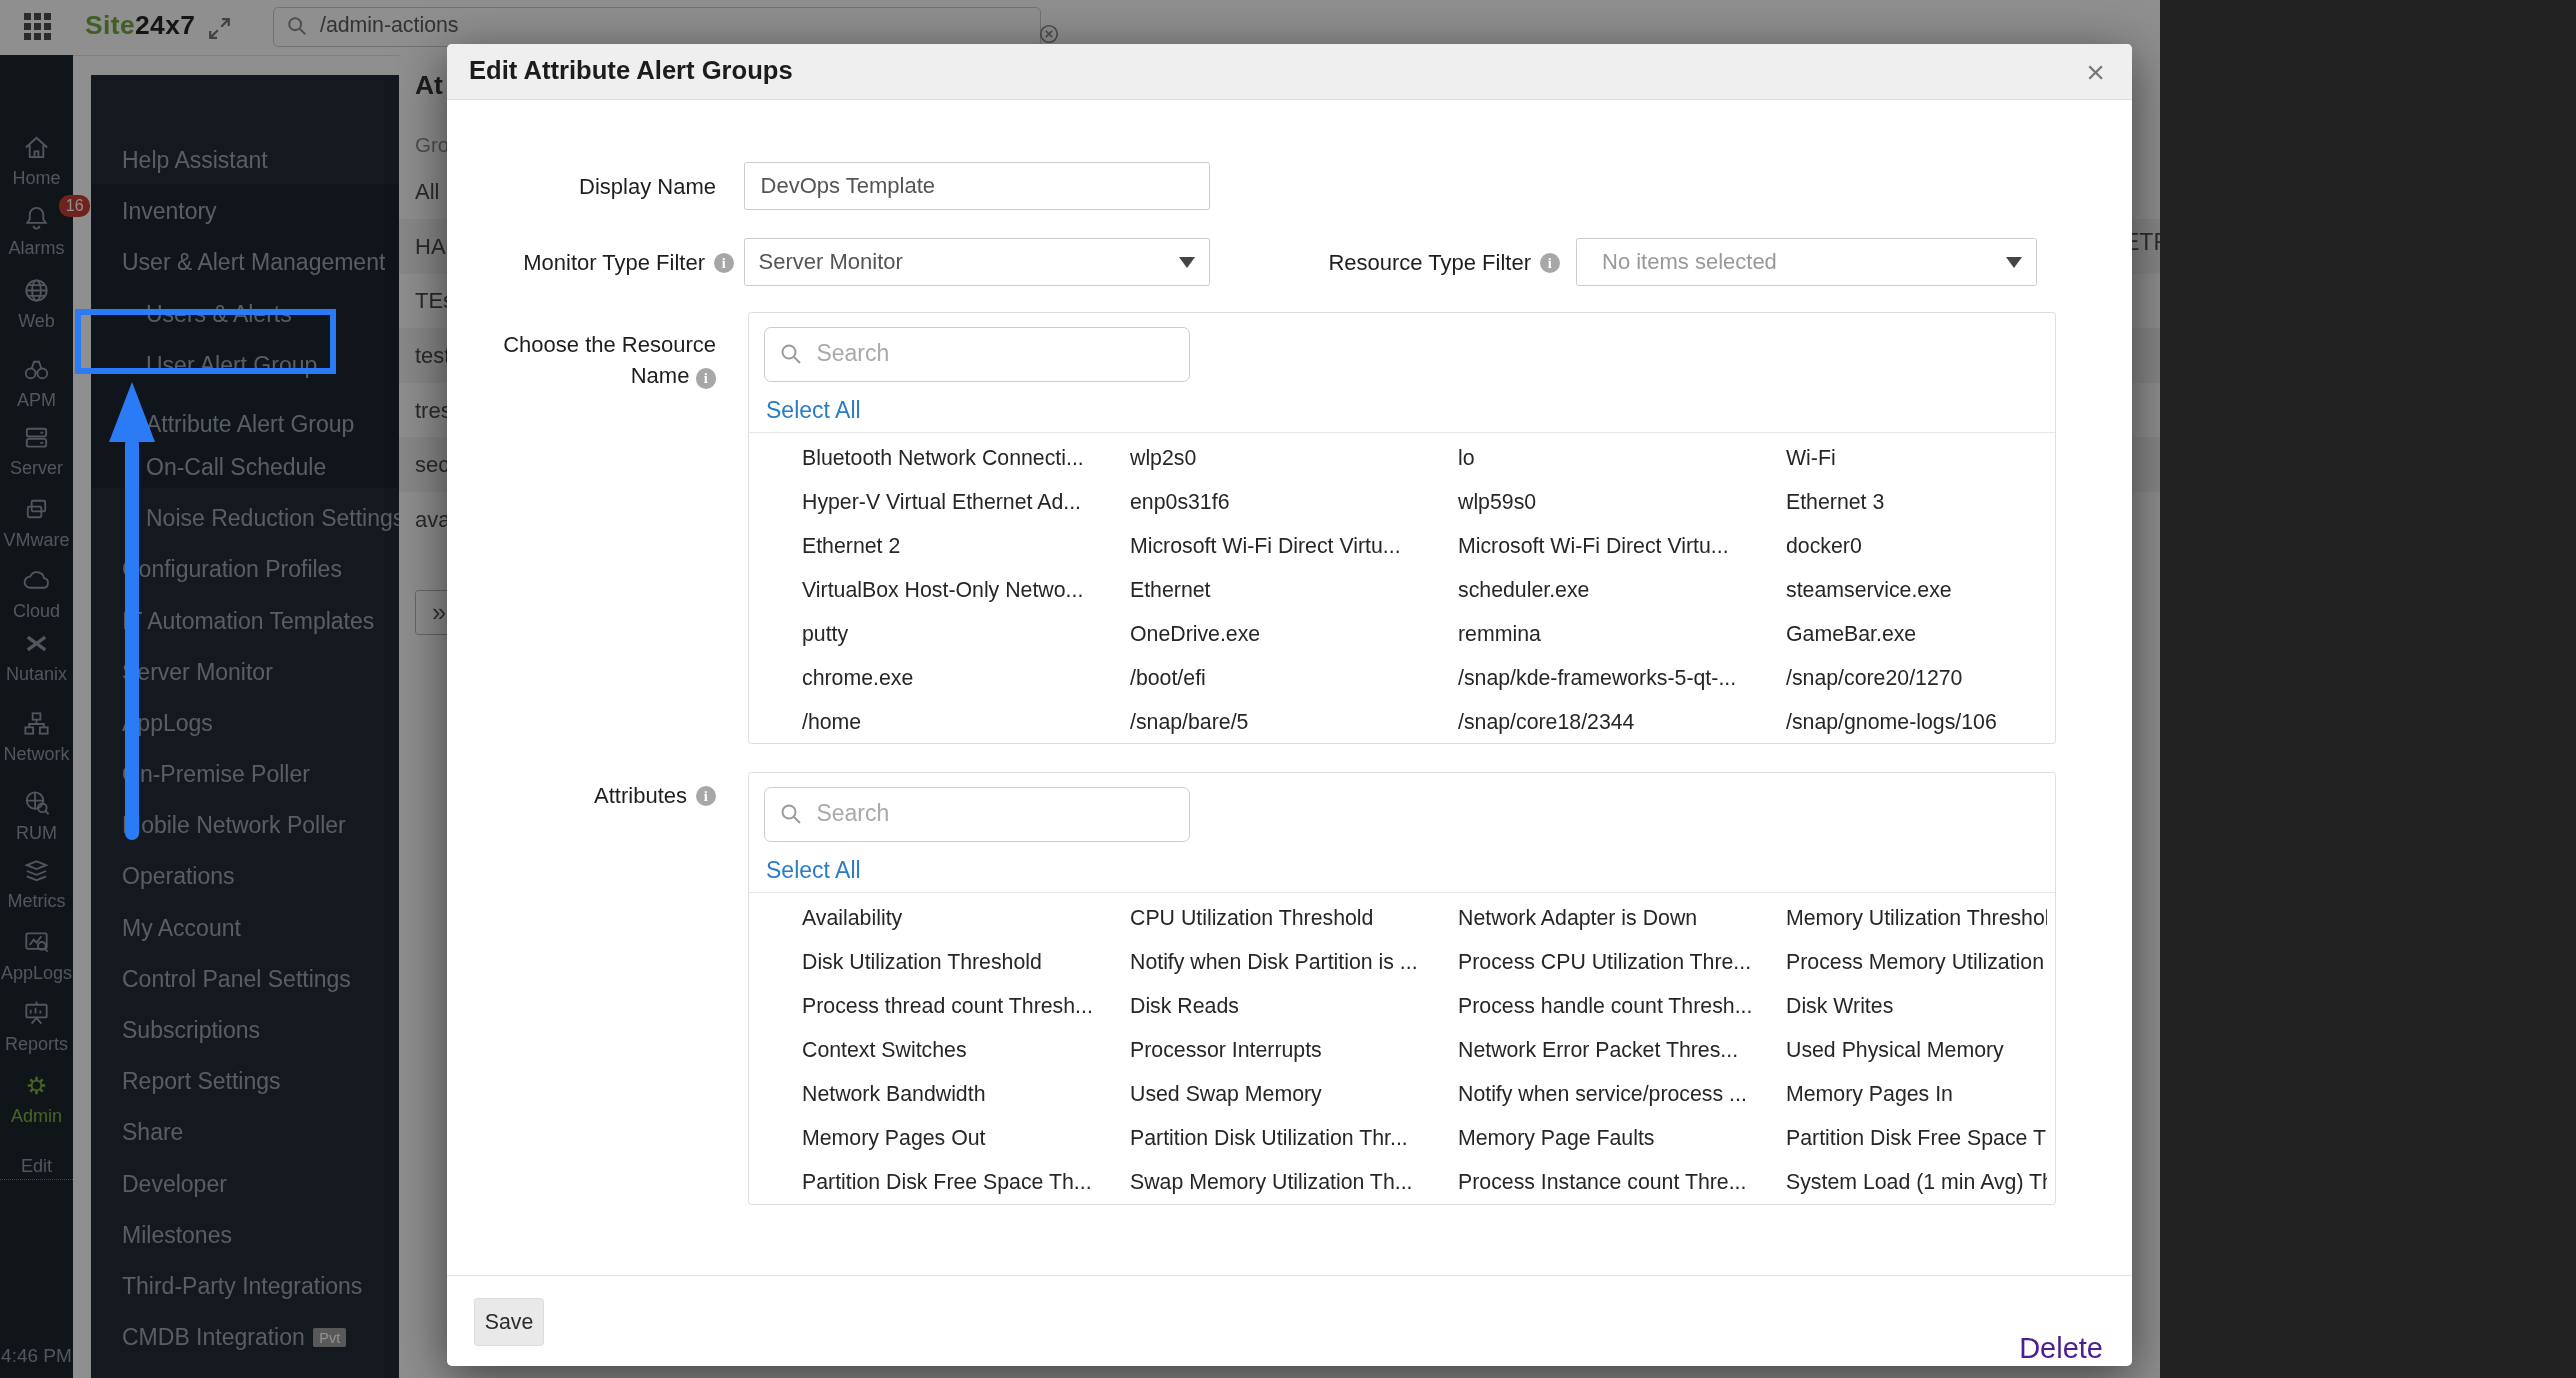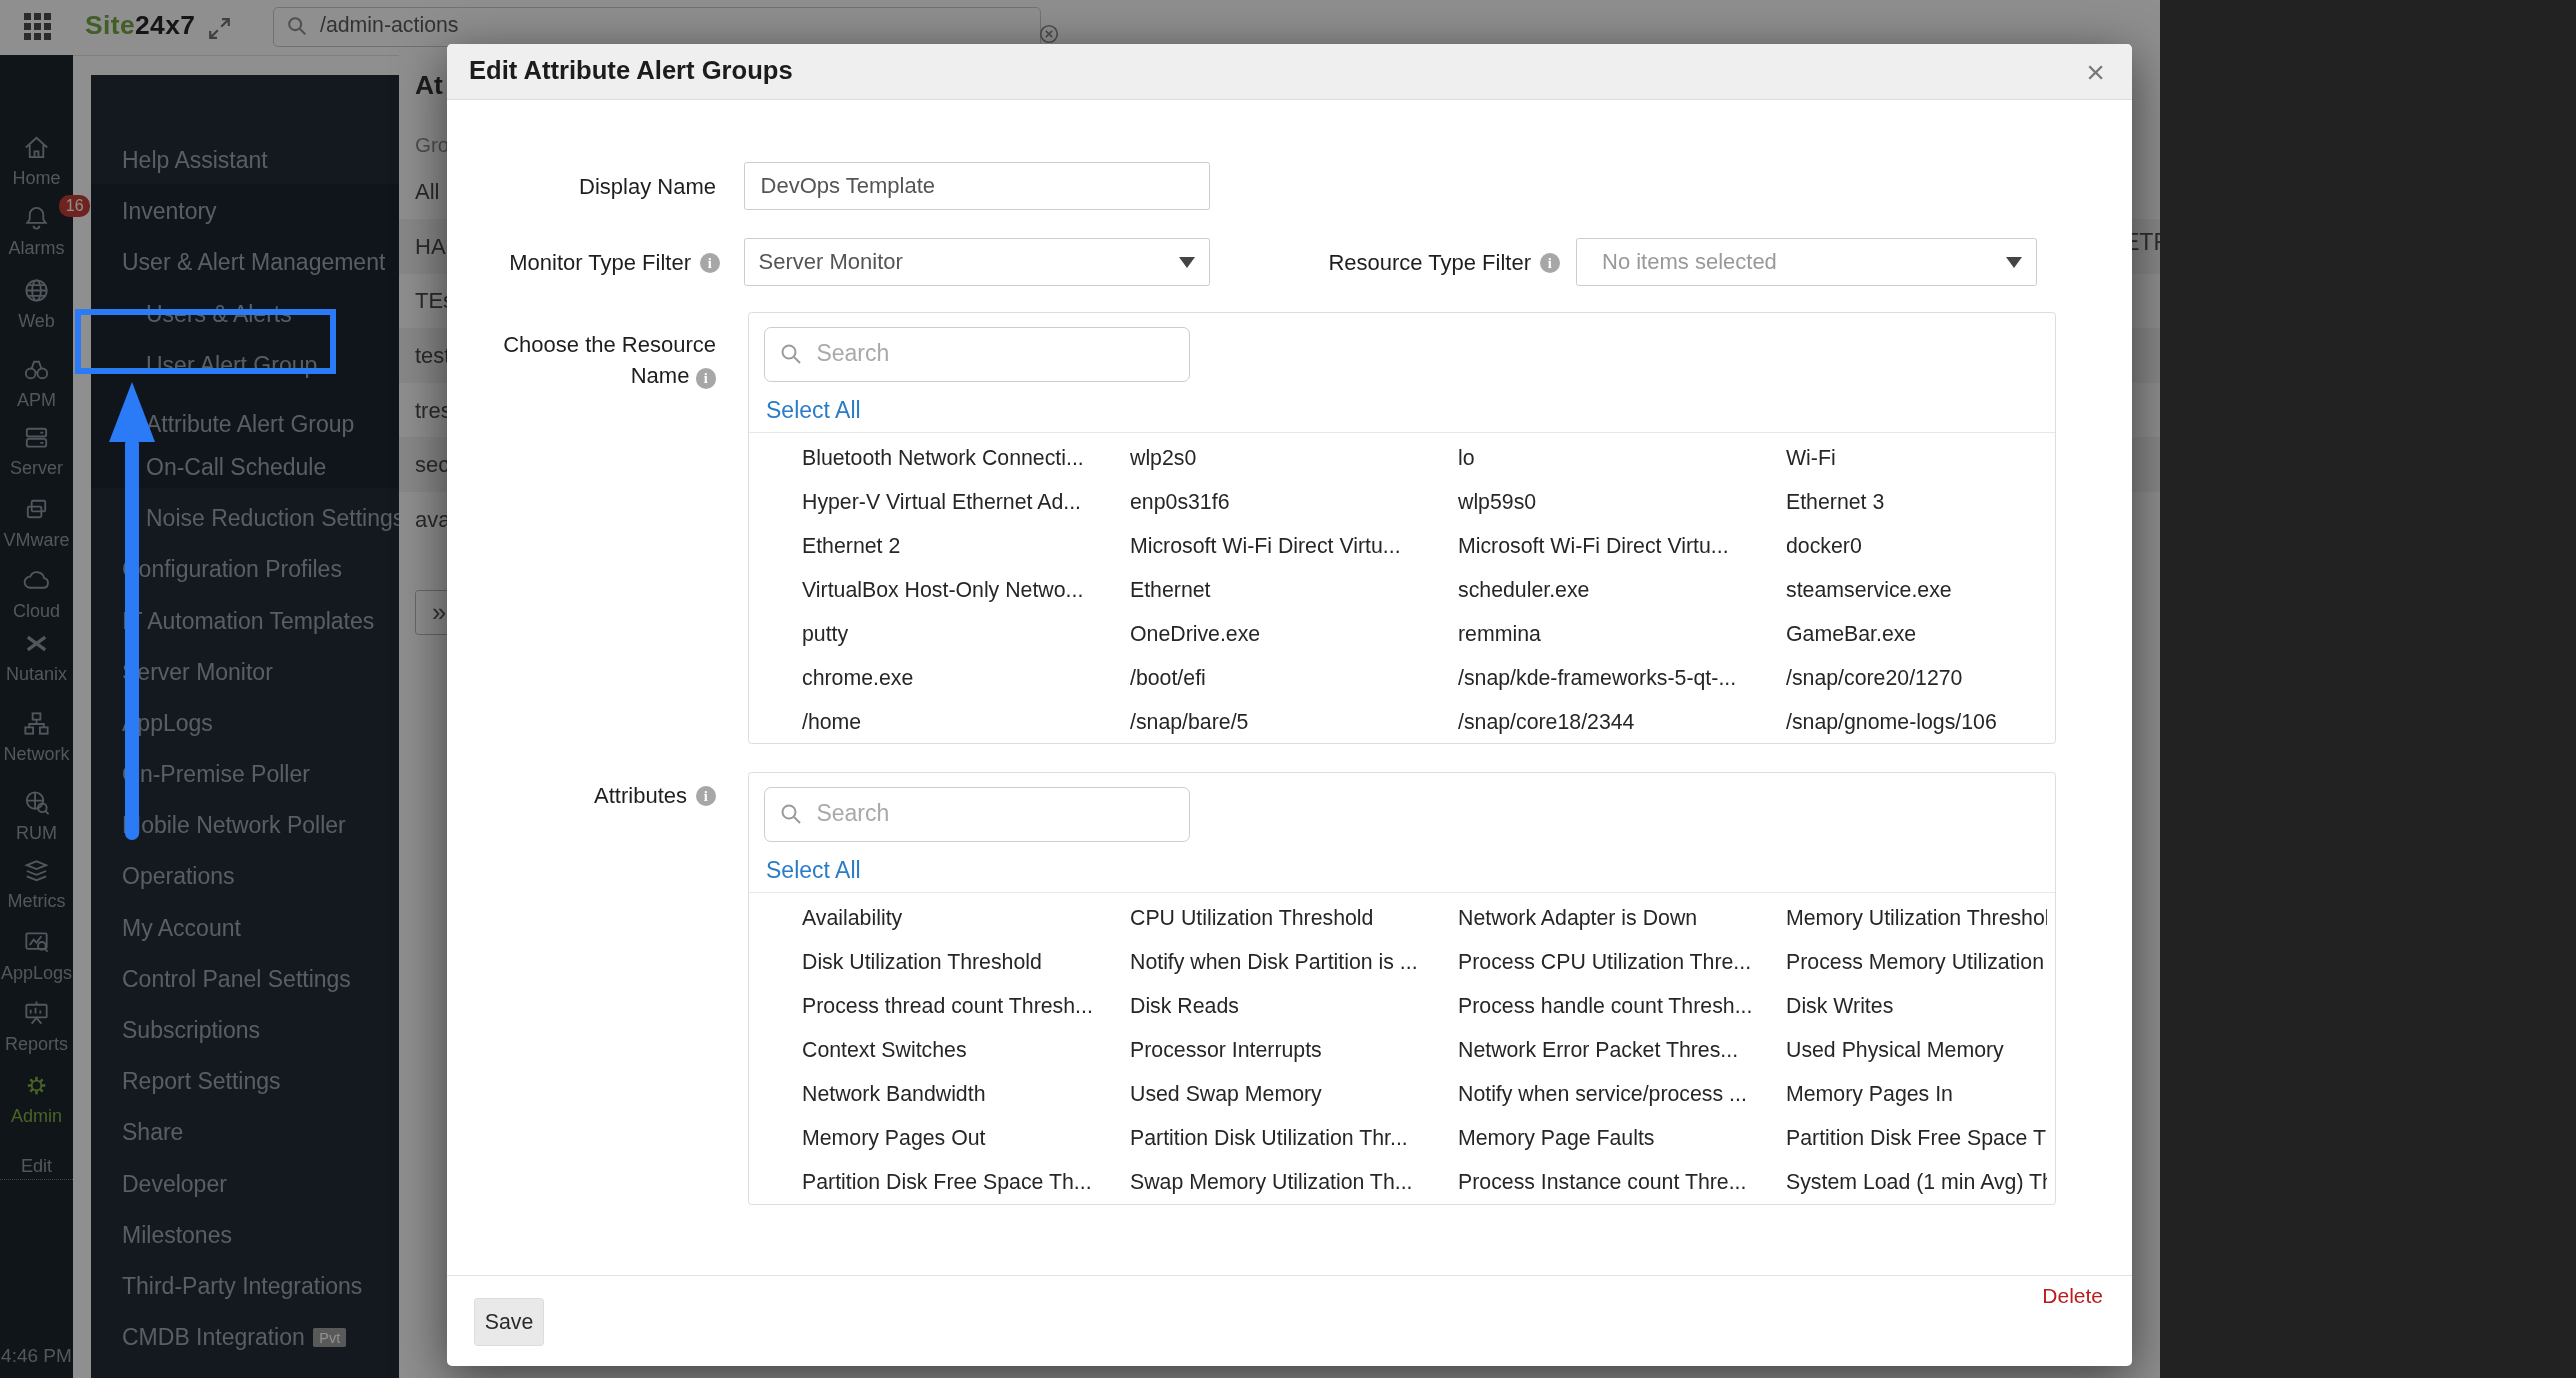--- a/index.html
+++ b/index.html
@@ -92,21 +92,21 @@
                   font-size:23px;color:#14532d;font-family:inherit;background:transparent;}
   .p-search input::placeholder{color:#a9a9a9;}
   .select-all{position:absolute;left:17px;top:84px;font-size:23px;color:#2a7cc9;cursor:pointer;}
   .p-div{position:absolute;left:0;top:119px;width:100%;height:0.9px;background:#e8e8e8;}
   .p-grid{position:absolute;left:53px;top:123px;right:8.5px;display:grid;grid-template-columns:328px 328px 328px 1fr;}
   .p-cell{height:44px;display:flex;align-items:center;font-size:21.3px;color:#262626;
           white-space:nowrap;overflow:hidden;cursor:pointer;}
   #m-footer-div{position:absolute;left:0;top:1231px;width:1685px;height:0.9px;background:#e3e3e3;}
   #save-btn{position:absolute;left:27px;top:1254px;width:68px;height:46px;background:#e9e9e9;border:0.9px solid #dcdcdc;
             border-radius:3.4px;font-size:21.3px;color:#2b2b2b;display:flex;align-items:center;justify-content:center;cursor:pointer;}
-  #delete-link{position:absolute;right:29px;top:1240px;font-size:21px;color:#b91c1c;cursor:pointer;}
+  #delete-link{position:absolute;right:29px;top:1288px;font-size:29px;color:#4c1d95;cursor:pointer;}
 </style>
 </head>
 <body>
 
 <div id="app">
 
   <div id="topbar">
     <div id="grid-icon">
       <span></span>
         <span></span>
@@ -384,21 +384,21 @@
       <div id="m-close">×</div>
     </div>
 
     <div class="m-label red-lbl" style="left:17px;top:130px;width:252px;">
       <span>Display Name</span>
     </div>
     <div class="m-input" style="left:297px;top:118px;width:466px;">
       <input value="DevOps Template" style="">
     </div>
 
-    <div class="m-label" style="left:17px;top:206px;width:256px;">
+    <div class="m-label" style="left:31px;top:206px;width:256px;">
       <span>Monitor Type Filter</span>
         <span class="info-ic">i</span>
     </div>
     <div class="dd" style="left:297px;top:194px;width:466px;">
       <span class="val">Server Monitor</span>
         <span class="caret"></span>
     </div>
     <div class="m-label" style="left:785px;top:206px;width:328px;">
       <span>Resource Type Filter</span>
         <span class="info-ic">i</span>

